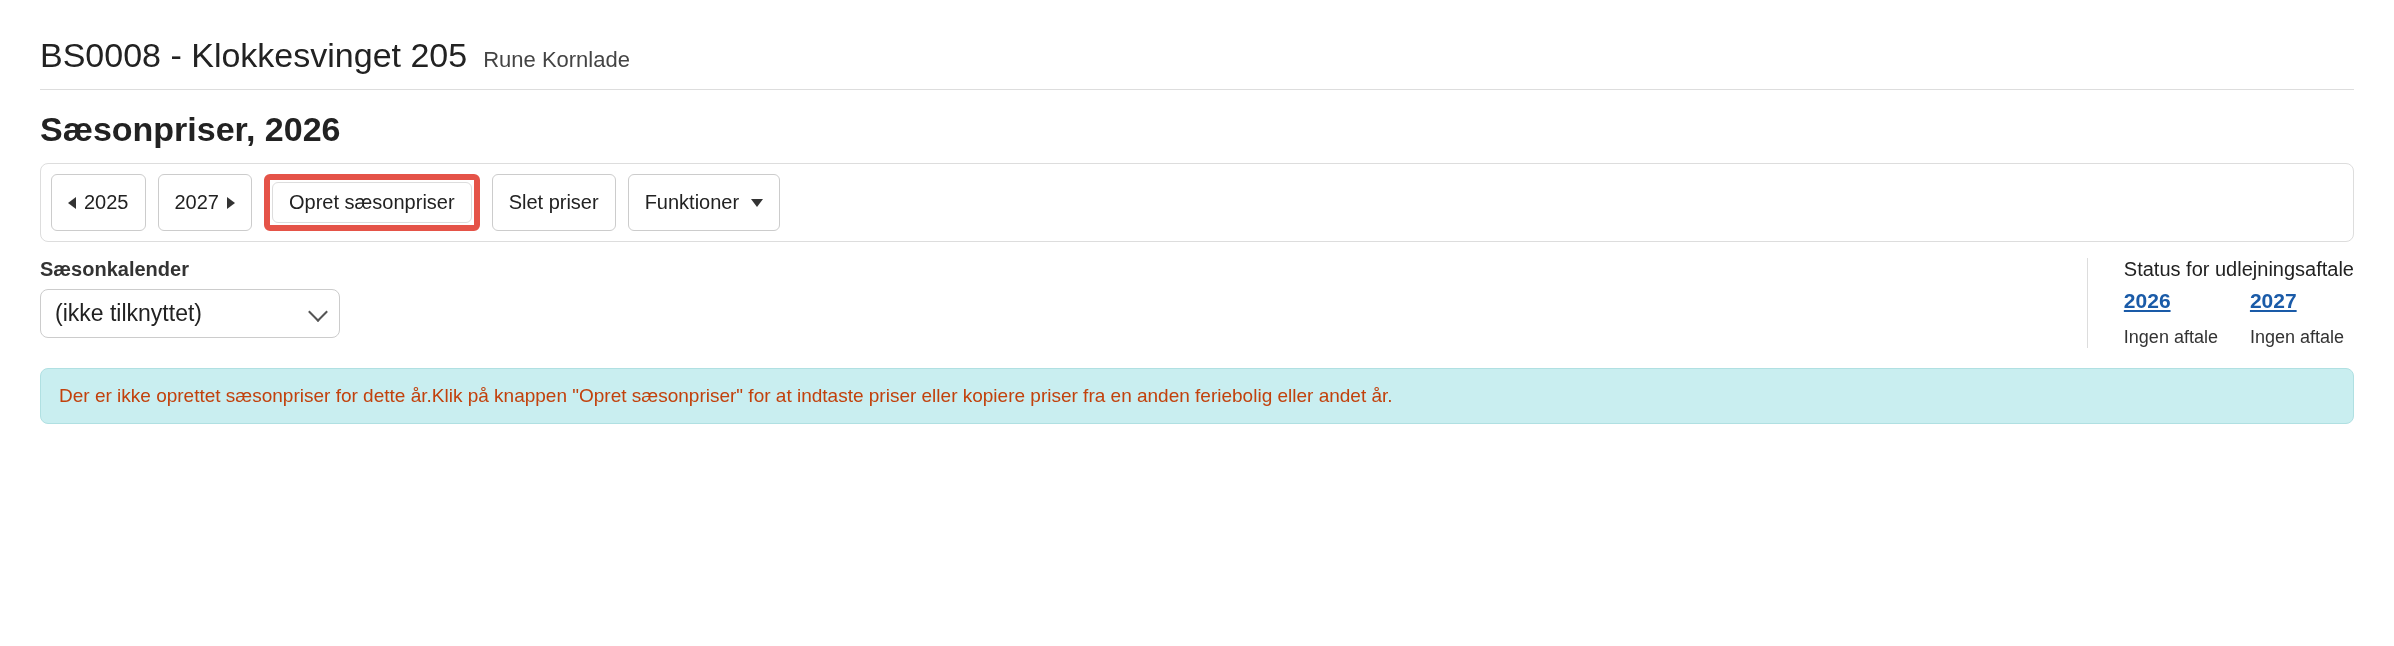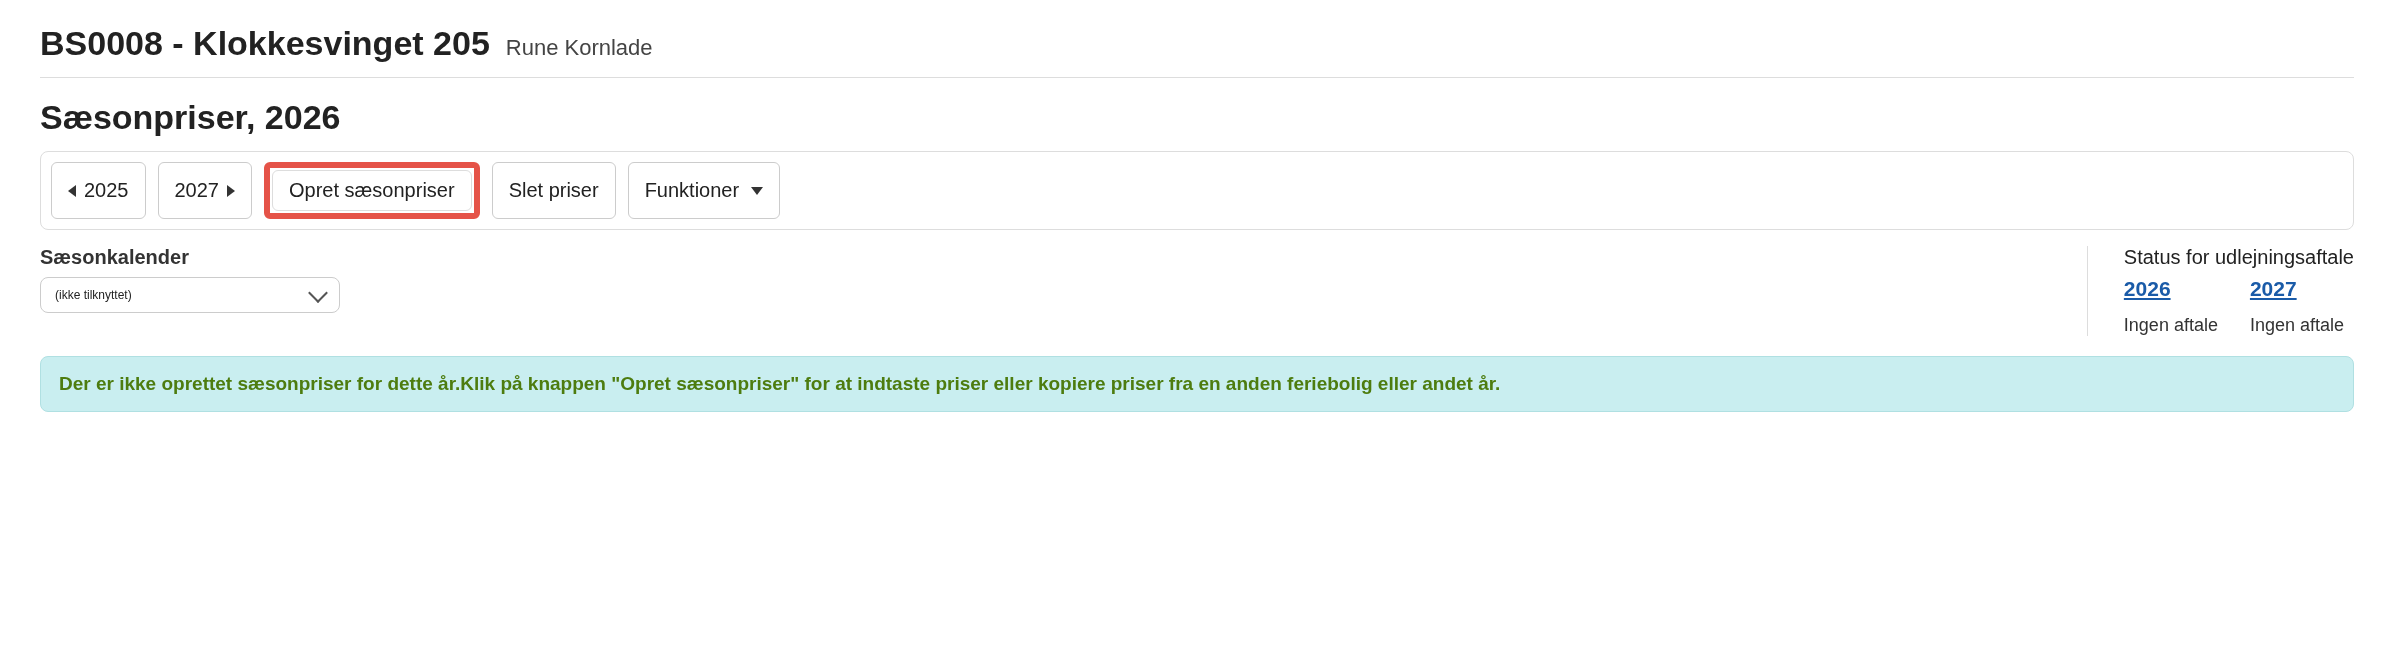--- a/index.html
+++ b/index.html
@@ -13,21 +13,22 @@
   .header-line {
     display: flex;
     align-items: baseline;
     gap: 16px;
     border-bottom: 1px solid #ddd;
     padding-bottom: 14px;
     margin-bottom: 20px;
   }
   .header-main {
     font-size: 34px;
-    font-weight: 700;
+    font-weight: 400;
+    margin-top: 12px;
   }
   .header-sub {
     font-size: 22px;
     font-weight: 400;
     color: #444;
   }
   .page-title {
     font-size: 34px;
     font-weight: 700;
     margin-bottom: 14px;
@@ -76,21 +77,21 @@
   .season-cal-label {
     font-size: 20px;
     margin-bottom: 8px;
     color: #333;
     font-weight: bold;
   }
   .select {
     border: 1px solid #ccc;
     border-radius: 8px;
     padding: 10px 14px;
-    font-size: 12px;
+    font-size: 23px;
     width: 300px;
     display: flex;
     align-items: center;
     justify-content: space-between;
     cursor: pointer;
     background: #fff;
   }
   .select .chev {
     width: 14px; height: 14px;
     border-right: 2px solid #555;
@@ -120,22 +121,21 @@
     font-size: 18px;
     color: #333;
     margin-top: 14px;
   }
   .info-banner {
     background: #c9eef0;
     border: 1px solid #b0e0e2;
     border-radius: 8px;
     padding: 16px 18px;
     font-size: 19px;
-    color: #4d7c0f;
-    font-weight: bold;
+    color: #c2410c;
   }
 </style>
 </head>
 <body>
 
 <div class="header-line">
   <span class="header-main">BS0008 - Klokkesvinget 205</span>
   <span class="header-sub">Rune Kornlade</span>
 </div>
 

